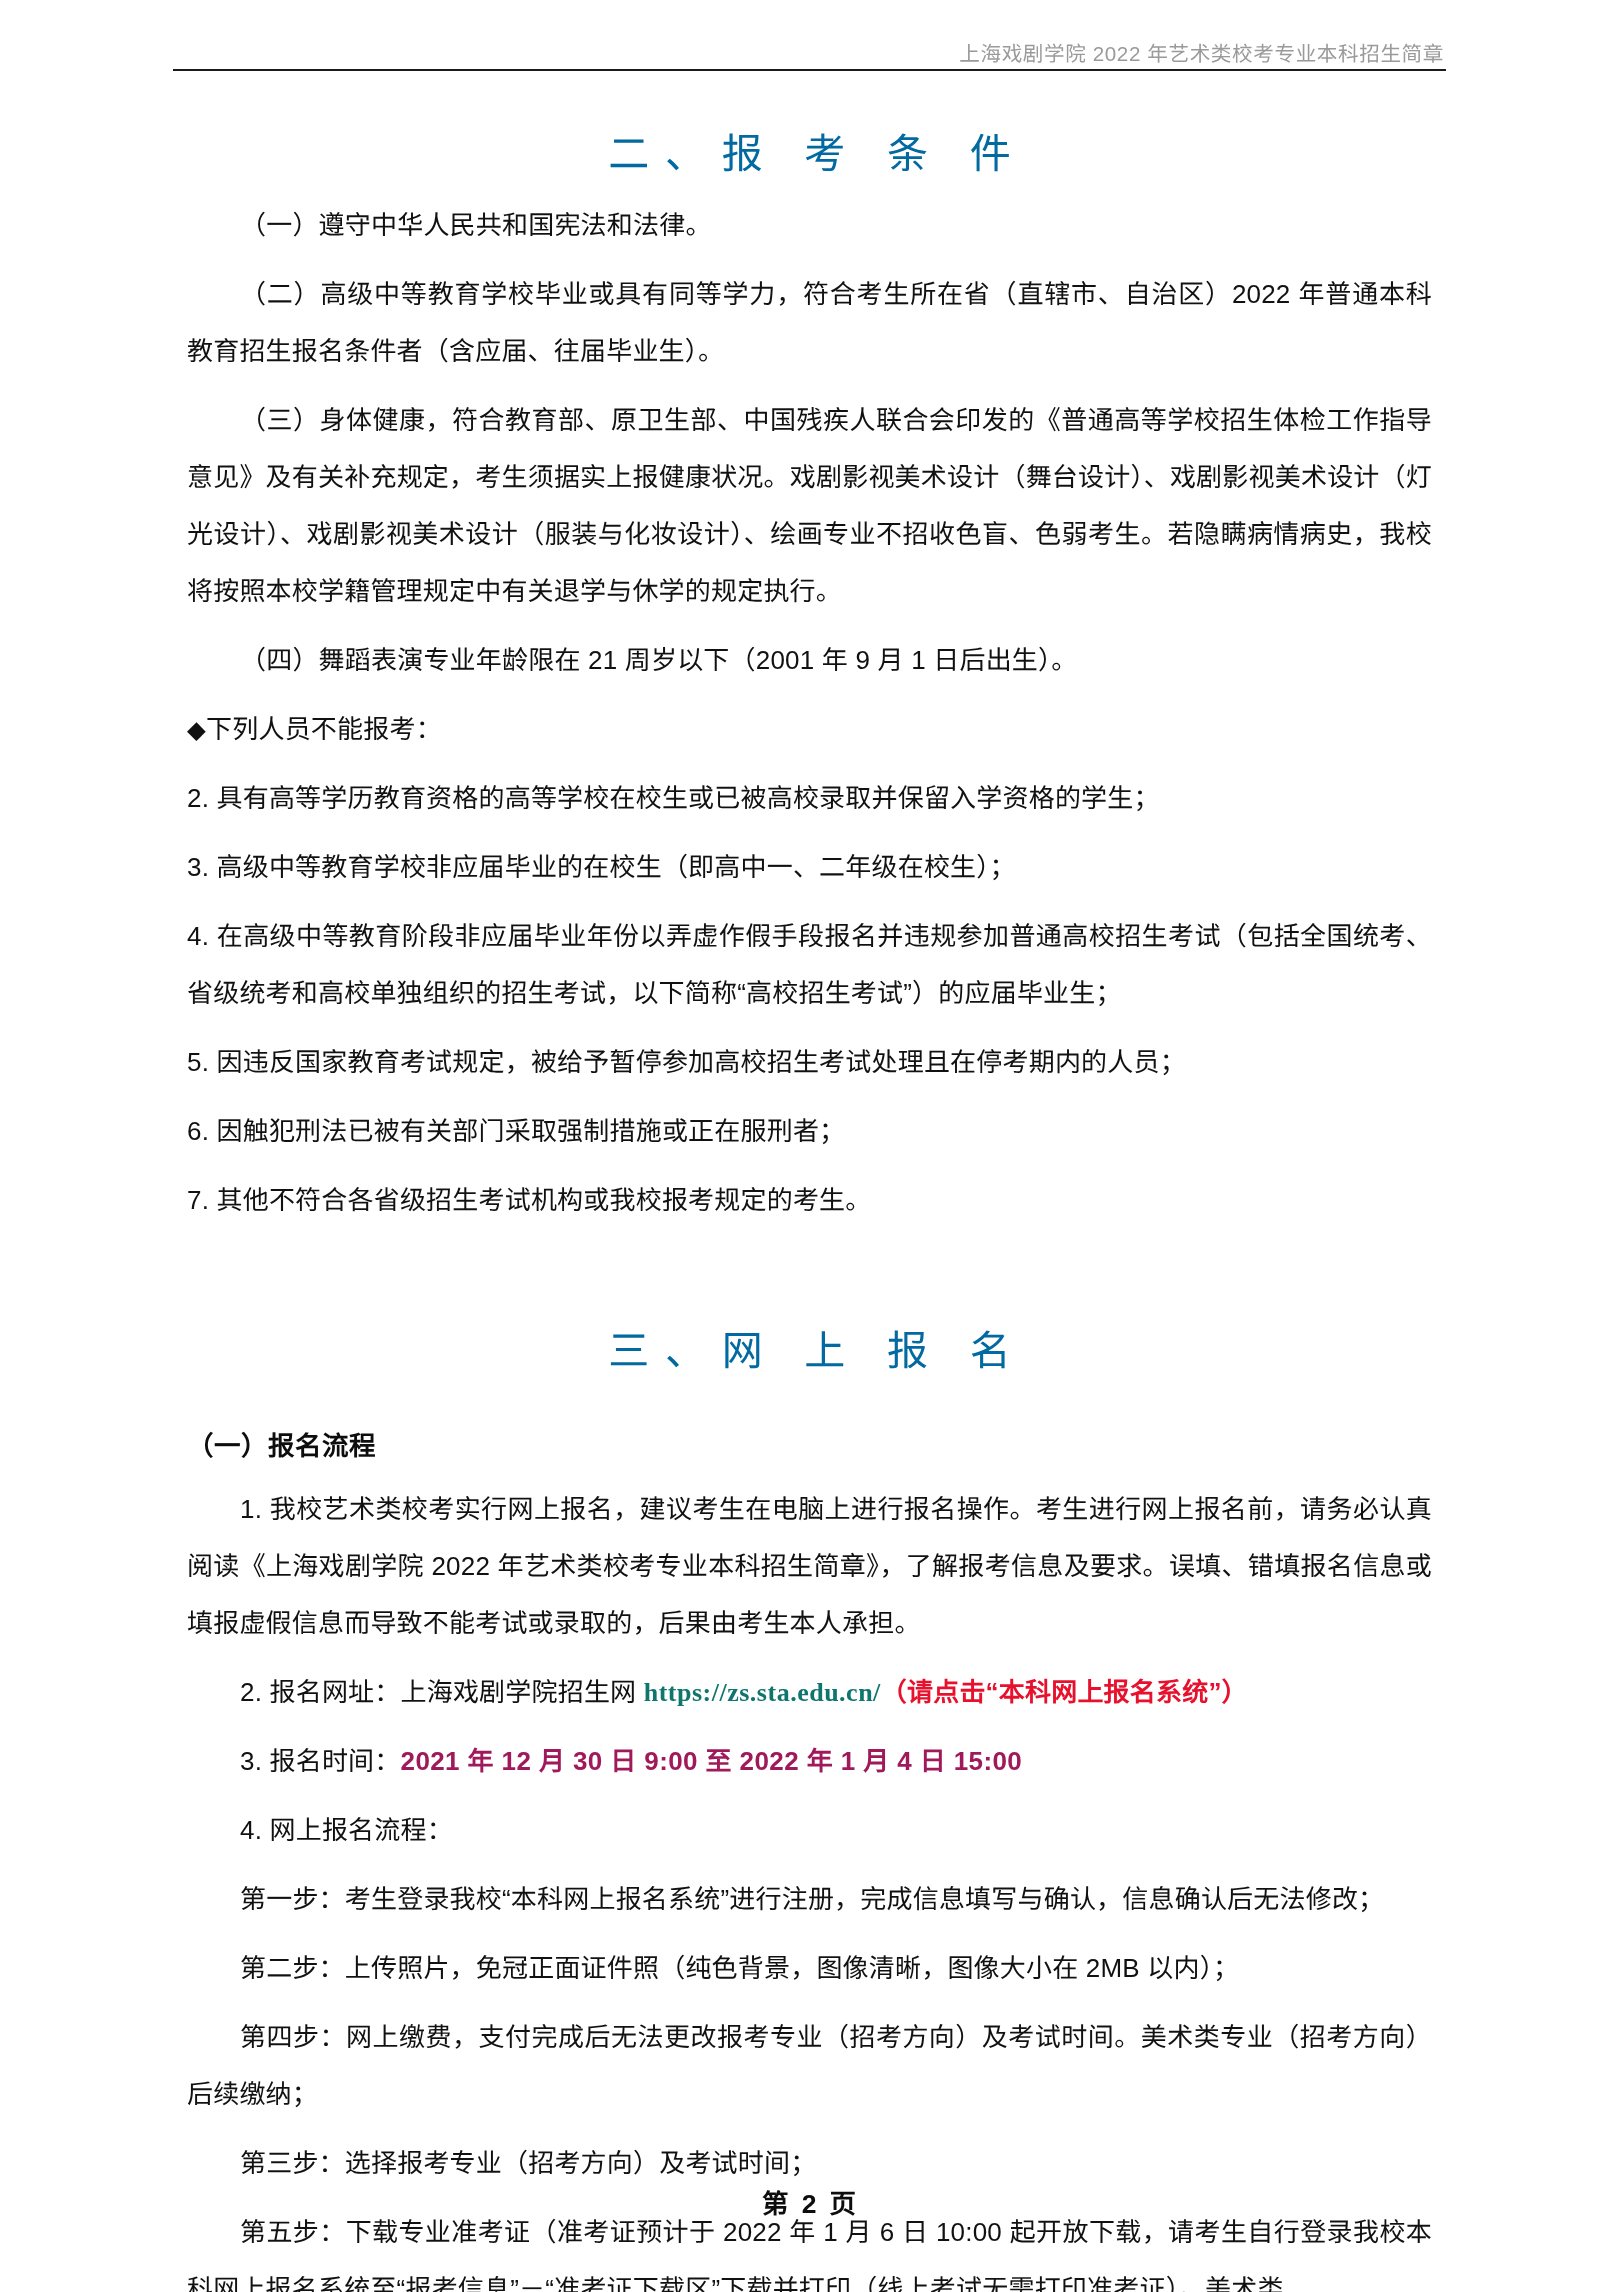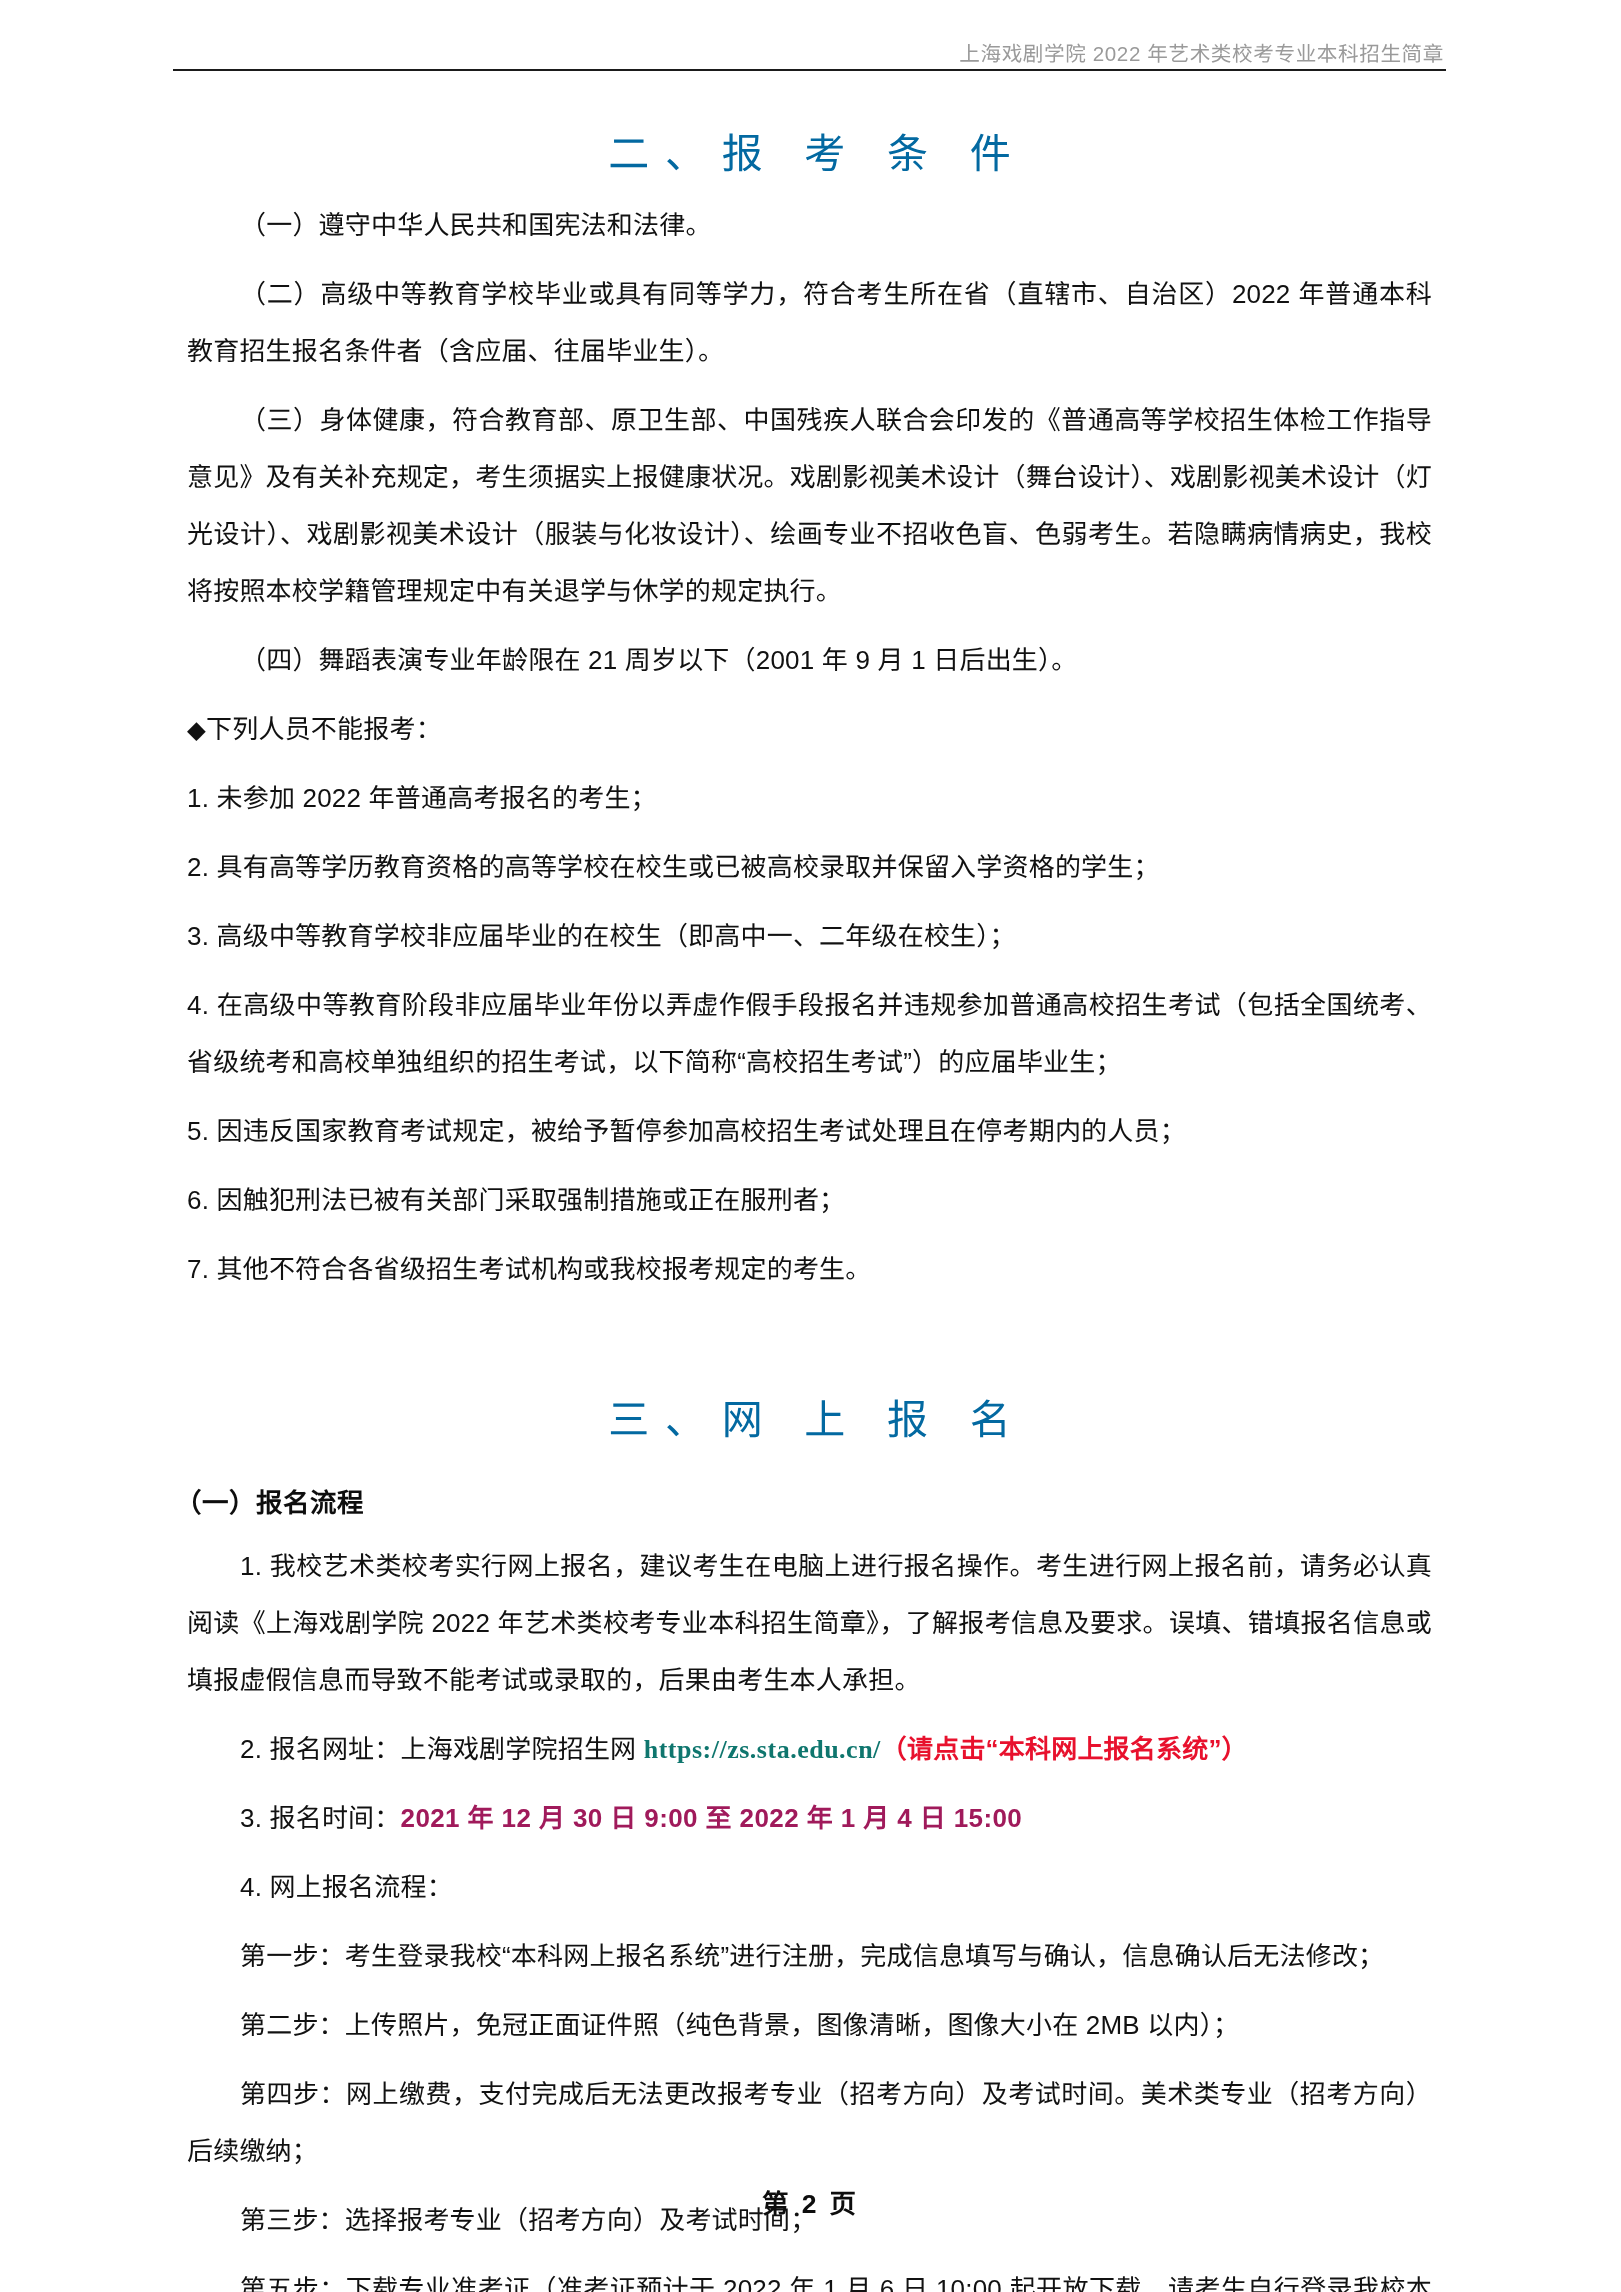--- a/index.html
+++ b/index.html
@@ -85,21 +85,21 @@
   p.indent2 { text-indent: 53px; }
   p.indent-step { text-indent: 53px; }
   p.flush { text-indent: 0; }
   .diamond {
     font-size: 24.5px;
     line-height: 1;
   }
   .sub-head {
     font-size: 26.5px;
     font-weight: bold;
-    margin: 0;
+    margin: 12px;
     padding: 5.9px 0 5.9px 0;
     letter-spacing: 0.5px;
     color: #0d0d0d;
   }
   .url {
     font-family: "Liberation Serif", "DejaVu Serif", serif;
     font-weight: bold;
     letter-spacing: 0.5px;
   }
   .note-red { font-weight: bold; }
@@ -132,21 +132,20 @@
 
     <h2 class="section-title first">二、报 考 条 件</h2>
 
     <p class="para indent2">（一）遵守中华人民共和国宪法和法律。</p>
     <p class="para indent2">（二）高级中等教育学校毕业或具有同等学力，符合考生所在省（直辖市、自治区）2022 年普通本科教育招生报名条件者（含应届、往届毕业生）。</p>
     <p class="para indent2">（三）身体健康，符合教育部、原卫生部、中国残疾人联合会印发的《普通高等学校招生体检工作指导意见》及有关补充规定，考生须据实上报健康状况。戏剧影视美术设计（舞台设计）、戏剧影视美术设计（灯光设计）、戏剧影视美术设计（服装与化妆设计）、绘画专业不招收色盲、色弱考生。若隐瞒病情病史，我校将按照本校学籍管理规定中有关退学与休学的规定执行。</p>
     <p class="para indent2">（四）舞蹈表演专业年龄限在 21 周岁以下（2001 年 9 月 1 日后出生）。</p>
 
     <p class="para flush"><span class="diamond">◆</span><span>下列人员不能报考：</span></p>
 
-    <p class="para flush">1. 未参加 2022 年普通高考报名的考生；</p>
     <p class="para flush">2. 具有高等学历教育资格的高等学校在校生或已被高校录取并保留入学资格的学生；</p>
     <p class="para flush">3. 高级中等教育学校非应届毕业的在校生（即高中一、二年级在校生）；</p>
     <p class="para flush">4. 在高级中等教育阶段非应届毕业年份以弄虚作假手段报名并违规参加普通高校招生考试（包括全国统考、省级统考和高校单独组织的招生考试，以下简称“高校招生考试”）的应届毕业生；</p>
     <p class="para flush">5. 因违反国家教育考试规定，被给予暂停参加高校招生考试处理且在停考期内的人员；</p>
     <p class="para flush">6. 因触犯刑法已被有关部门采取强制措施或正在服刑者；</p>
     <p class="para flush">7. 其他不符合各省级招生考试机构或我校报考规定的考生。</p>
 
     <h2 class="section-title second">三、网 上 报 名</h2>
 
     <p class="sub-head">（一）报名流程</p>

